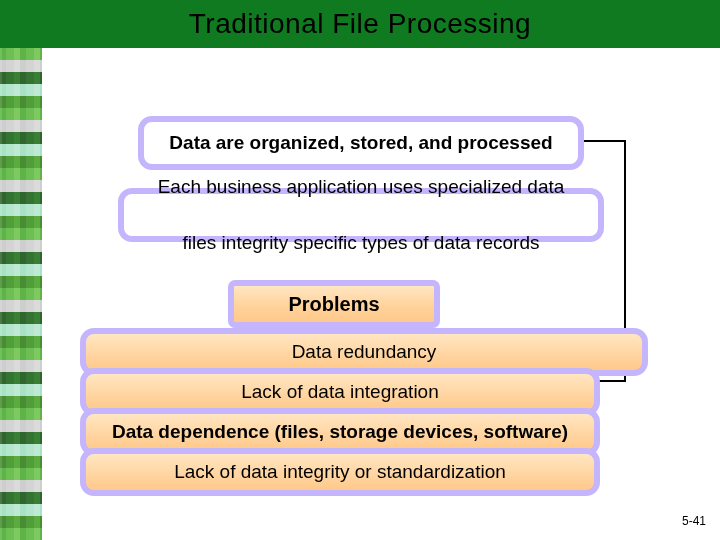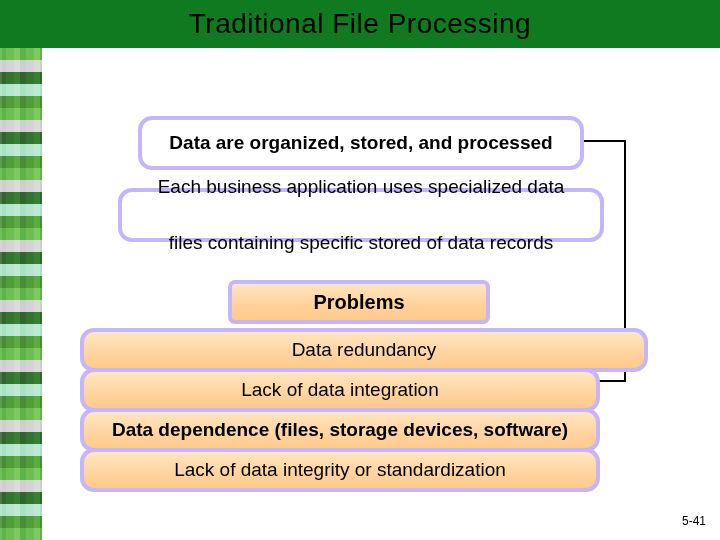--- a/index.html
+++ b/index.html
@@ -54,21 +54,21 @@
     letter-spacing: 0.5px;
   }
   .content {
     position: absolute;
     left: 0; top: 48px;
     width: 720px;
     height: 492px;
   }
   .box {
     position: absolute;
-    border: 4px solid #c4b5fd;
+    border: 6px solid #c4b5fd;
     border-radius: 14px;
     background: #ffffff;
     text-align: center;
     display: flex;
     align-items: center;
     justify-content: center;
     flex-direction: column;
     padding: 18px 14px;
     font-size: 19px;
     line-height: 1.25;
@@ -111,24 +111,24 @@
   <div style="position:absolute; left:588px; top:326px; width:0; height:0;
               border-top:7px solid transparent; border-bottom:7px solid transparent;
               border-right:10px solid #000;"></div>
 
   <div class="box bold" style="left:138px; top:68px; width:446px; height:54px;">
     <div>Data are organized, stored, and processed</div>
   </div>
 
   <div class="box" style="left:118px; top:140px; width:486px; height:54px;gap:32px;">
     <div>Each business application uses specialized data</div>
-    <div>files containing specific stored of data records</div>
+    <div>files integrity specific types of data records</div>
   </div>
 
-  <div class="box orange-s bold" style="left:228px; top:232px; width:262px; height:36px; font-size:20px;border-radius:7px;">
+  <div class="box orange-s bold" style="left:228px; top:232px; width:212px; height:36px; font-size:20px;border-radius:7px;">
     <span>Problems</span>
   </div>
 
   <div class="box orange" style="left:80px; top:280px; width:568px; height:34px;">
     <span>Data redundancy</span>
   </div>
   <div class="box orange" style="left:80px; top:320px; width:520px; height:42px;">
     <span>Lack of data integration</span>
   </div>
   <div class="box orange" style="left:80px; top:360px; width:520px; height:34px;font-weight:bold;">

